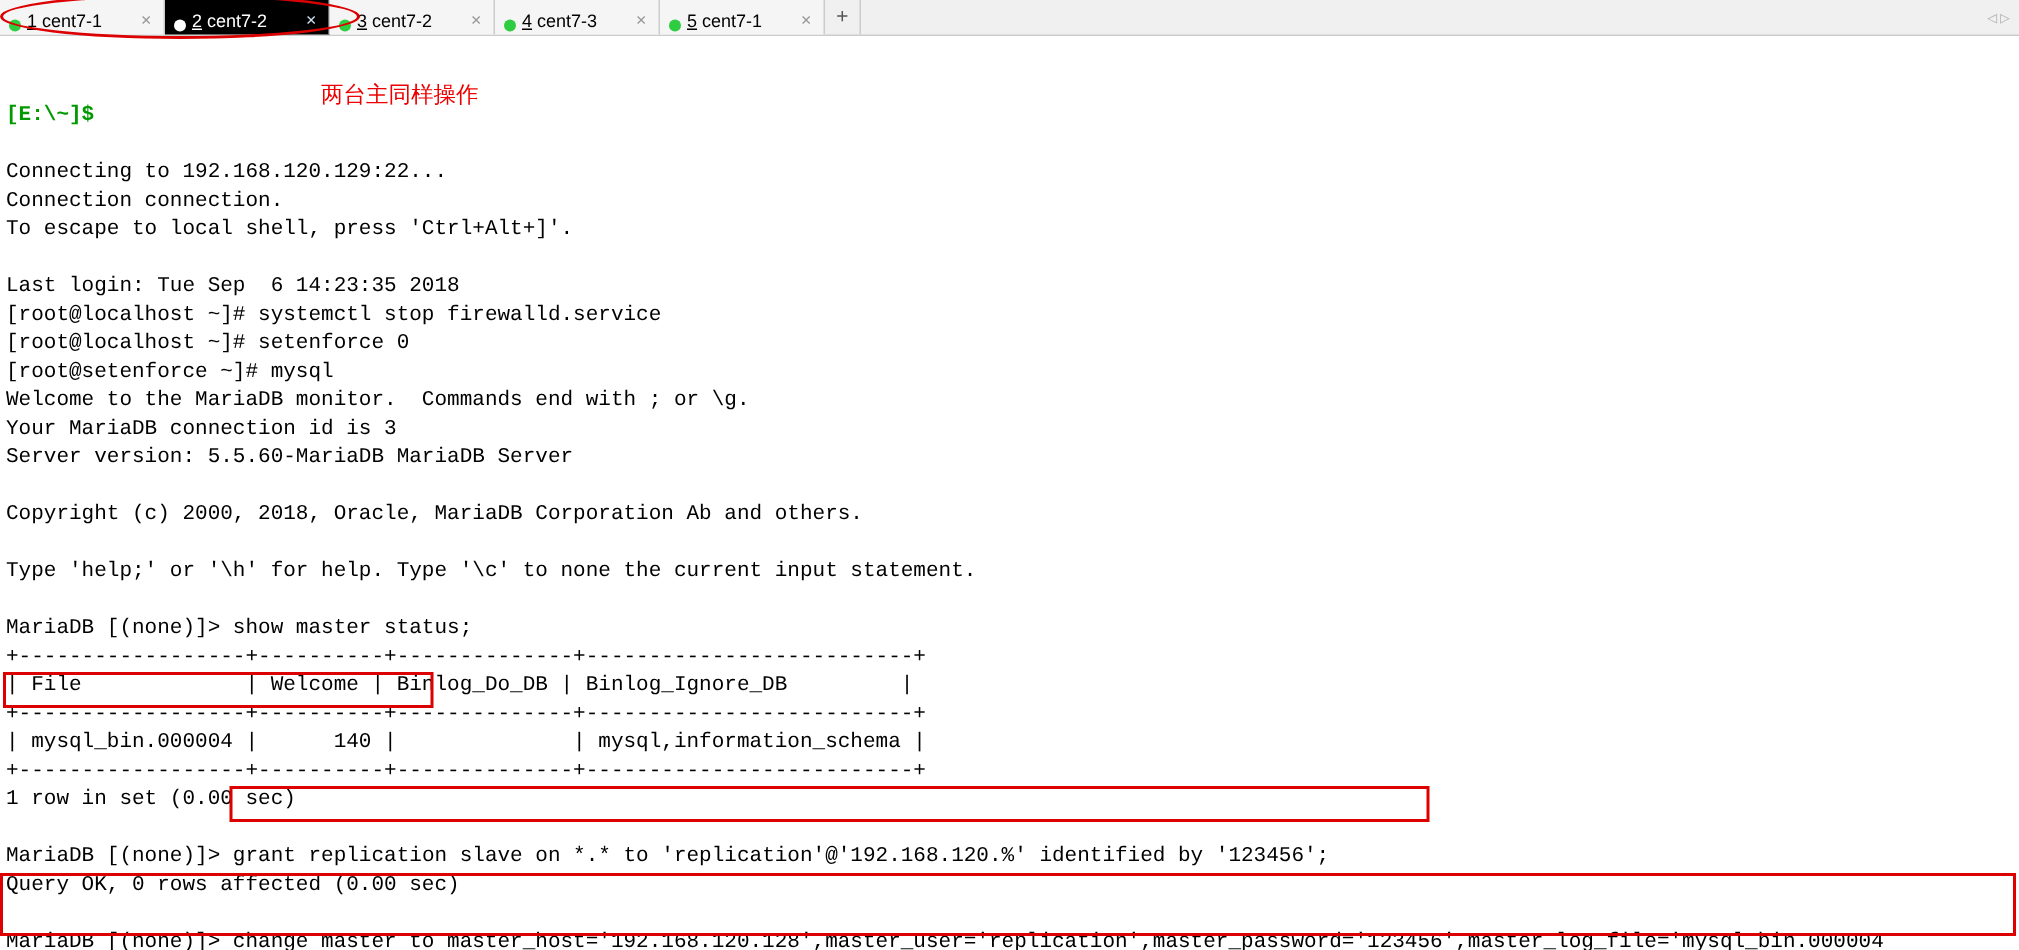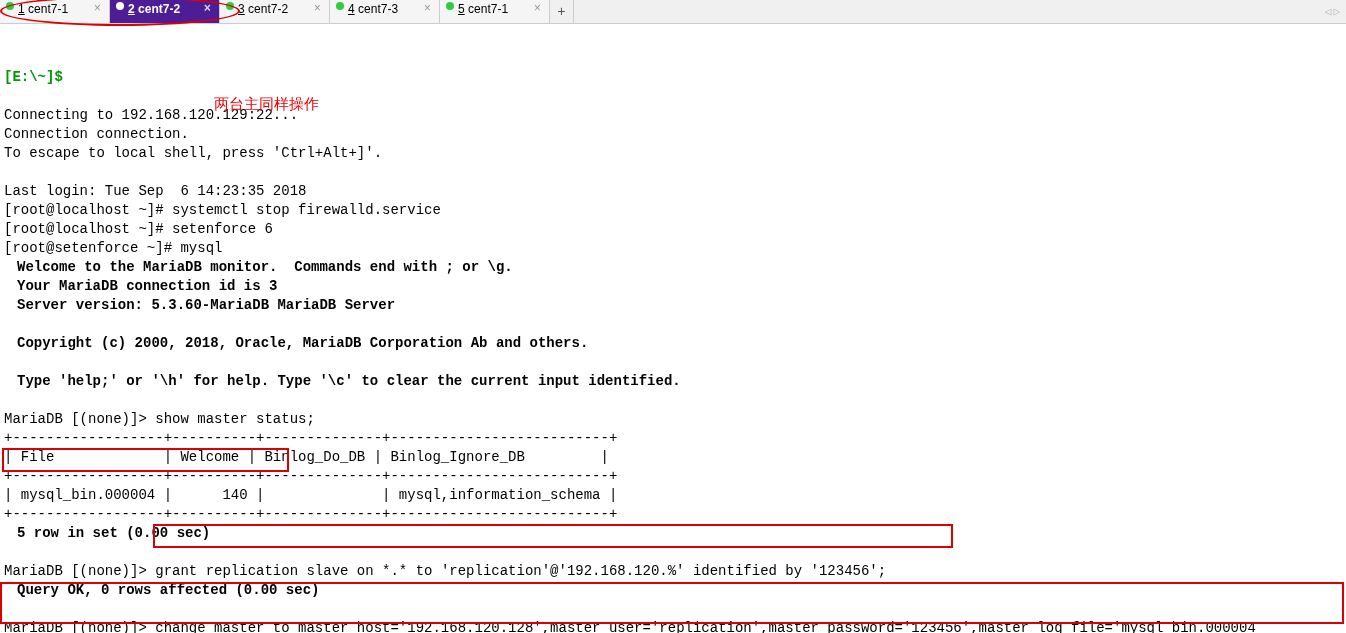--- a/index.html
+++ b/index.html
@@ -13,33 +13,32 @@
     .tab-bar {
       display: flex;
       align-items: center;
       background: #f0f0f0;
       border-bottom: 1px solid #ccc;
       height: 24px;
       position: relative;
     }
     .tab {
       display: flex;
-      align-items: flex-start;
+      align-items: flex-end;
       padding: 2px 6px;
       border-right: 1px solid #ccc;
       background: #f5f5f5;
       height: 100%;
       cursor: pointer;
       gap: 4px;
       min-width: 110px;
     }
     .tab.active {
-      background: #4c1d95;
+      background: #000000;
       color: #fff;
-      font-weight: bold;
     }
     .tab .dot {
       width: 8px;
       height: 8px;
       border-radius: 50%;
       background: #2ecc40;
       flex-shrink: 0;
     }
     .tab.active .dot { background: #fff; }
     .tab-label { font-size: 12px; font-family: Tahoma, sans-serif; }
@@ -82,21 +81,21 @@
       pointer-events: none;
       z-index: 20;
     }
     .terminal {
       padding: 6px 4px 2px 4px;
       white-space: pre;
       line-height: 19px;
       position: relative;
     }
     .green { color: #009900; font-weight: bold; }
-    .bold { font-weight: bold; margin-left: 13px; }
+    .bold { font-weight: normal; }
     .annot-red {
       color: #e00;
       font-family: "Microsoft YaHei", SimSun, sans-serif;
       font-size: 15px;
       position: absolute;
     }
     .red-box {
       position: absolute;
       border: 2px solid #d00;
       pointer-events: none;
@@ -135,46 +134,46 @@
     <span class="tab-close">×</span>
   </div>
   <div class="tab-add">+</div>
   <div class="tab-nav">
     <span>◁</span>
     <span>▷</span>
   </div>
 </div>
 
 <div class="terminal">
-<span class="annot-red" style="left:214px; top:30px;margin-top:40px;">两台主同样操作</span>
+<span class="annot-red" style="left:214px; top:30px;">两台主同样操作</span>
 <span class="green">[E:\~]$</span>
 
 <span>Connecting to 192.168.120.129:22...</span>
 <span>Connection connection.</span>
 <span>To escape to local shell, press 'Ctrl+Alt+]'.</span>
 
 <span>Last login: Tue Sep  6 14:23:35 2018</span>
 <span>[root@localhost ~]# systemctl stop firewalld.service</span>
-<span>[root@localhost ~]# setenforce 6</span>
+<span>[root@localhost ~]# setenforce 0</span>
 <span>[root@setenforce ~]# mysql</span>
 <span class="bold">Welcome to the MariaDB monitor.  Commands end with ; or \g.</span>
 <span class="bold">Your MariaDB connection id is 3</span>
-<span class="bold">Server version: 5.3.60-MariaDB MariaDB Server</span>
+<span class="bold">Server version: 5.5.60-MariaDB MariaDB Server</span>
 
 <span class="bold">Copyright (c) 2000, 2018, Oracle, MariaDB Corporation Ab and others.</span>
 
-<span class="bold">Type 'help;' or '\h' for help. Type '\c' to clear the current input identified.</span>
+<span class="bold">Type 'help;' or '\h' for help. Type '\c' to none the current input statement.</span>
 
 <span>MariaDB [(none)]&gt; show master status;</span>
 <span>+------------------+----------+--------------+--------------------------+</span>
 <span>| File             | Welcome | Binlog_Do_DB | Binlog_Ignore_DB         |</span>
 <span>+------------------+----------+--------------+--------------------------+</span>
 <span>| mysql_bin.000004 |      140 |              | mysql,information_schema |</span>
 <span>+------------------+----------+--------------+--------------------------+</span>
-<span class="bold">5 row in set (0.00 sec)</span>
+<span class="bold">1 row in set (0.00 sec)</span>
 
 <span><span>MariaDB [(none)]&gt;</span><span> grant replication slave on *.* to 'replication'@'192.168.120.%' identified by '123456';</span></span>
 <span class="bold">Query OK, 0 rows affected (0.00 sec)</span>
 
 <span><span>MariaDB [(none)]&gt; change master to master_host='192.168.120.128</span>'<span>,master_user='replication',master_password='123456',master_log_file='mysql_bin.000004</span></span>
 
 <div class="red-box" style="left:2px; top:424px; width:287px; height:24px;"></div>
 <div class="red-box" style="left:153px; top:500px; width:800px; height:24px;"></div>
 <div class="red-box" style="left:0px; top:558px; width:1344px; height:42px;"></div>
 </div>

